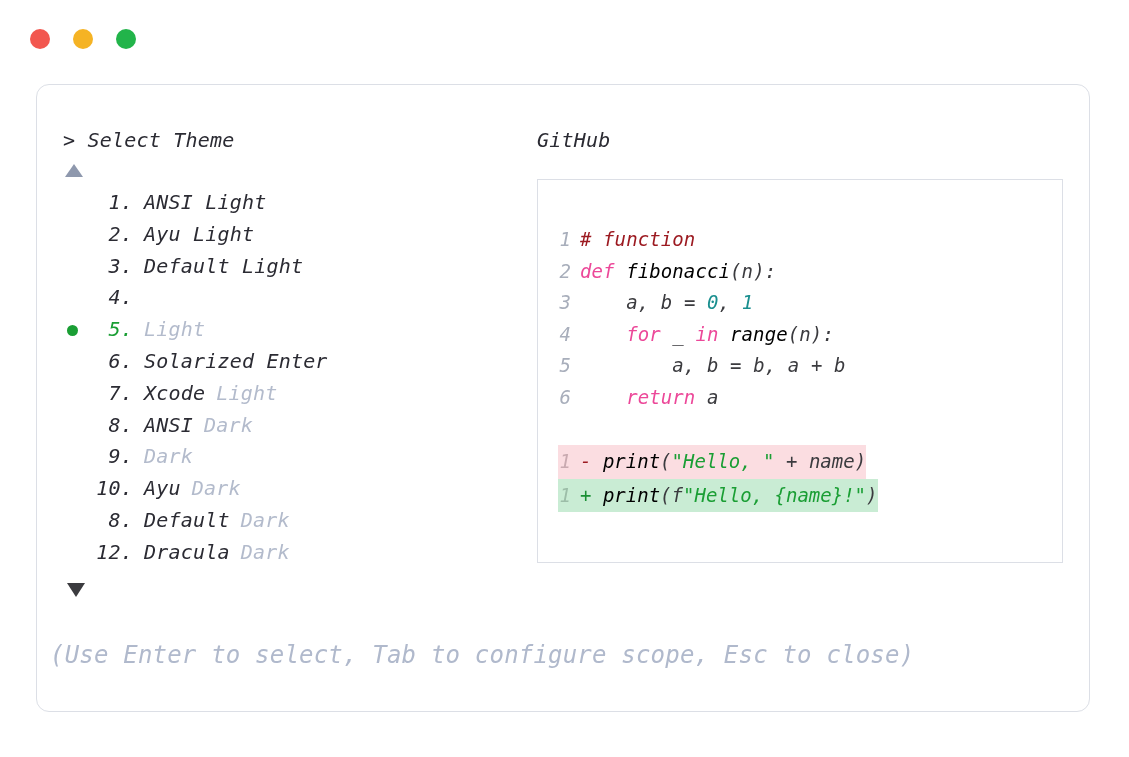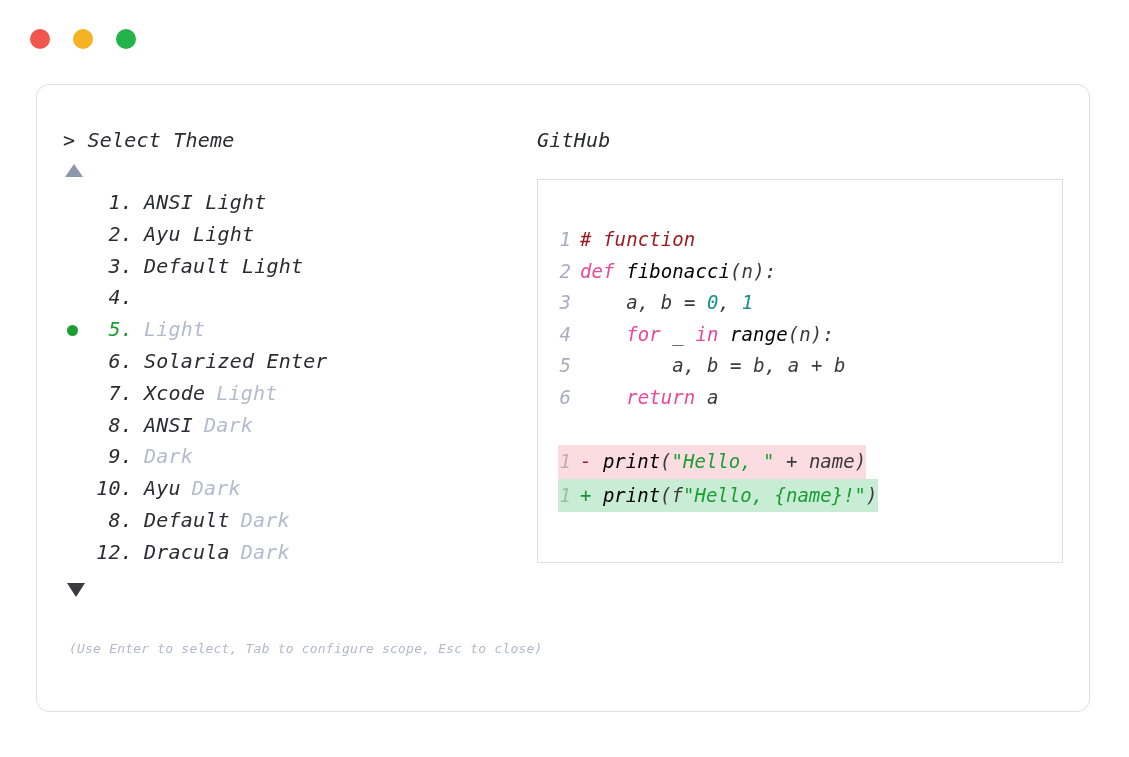--- a/index.html
+++ b/index.html
@@ -124,23 +124,23 @@
     margin-top: 14px;
     margin-left: 4px;
     width: 0; height: 0;
     border-left: 9px solid transparent;
     border-right: 9px solid transparent;
     border-top: 14px solid #3b3b3f;
   }
 
   #hint-line {
     position: absolute;
-    left: 32px;
+    left: 13px;
     top: 556px;
-    font-size: 13px;
+    font-size: 24px;
     color: #b0b9cc;
     letter-spacing: 0.2px;
     white-space: pre;
   }
 
   
   #preview-pane {
     position: absolute;
     left: 500px;
     top: 42px;

